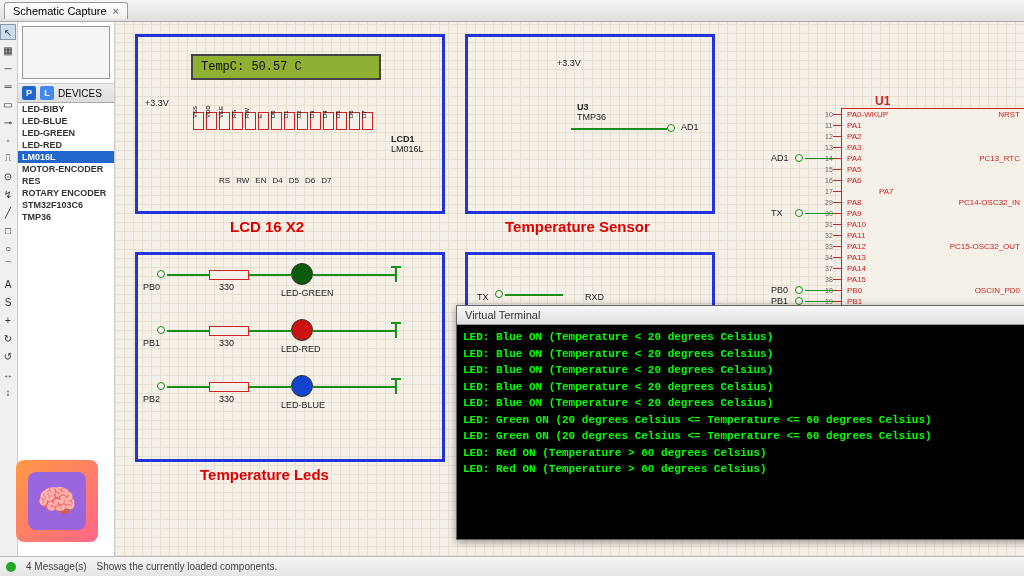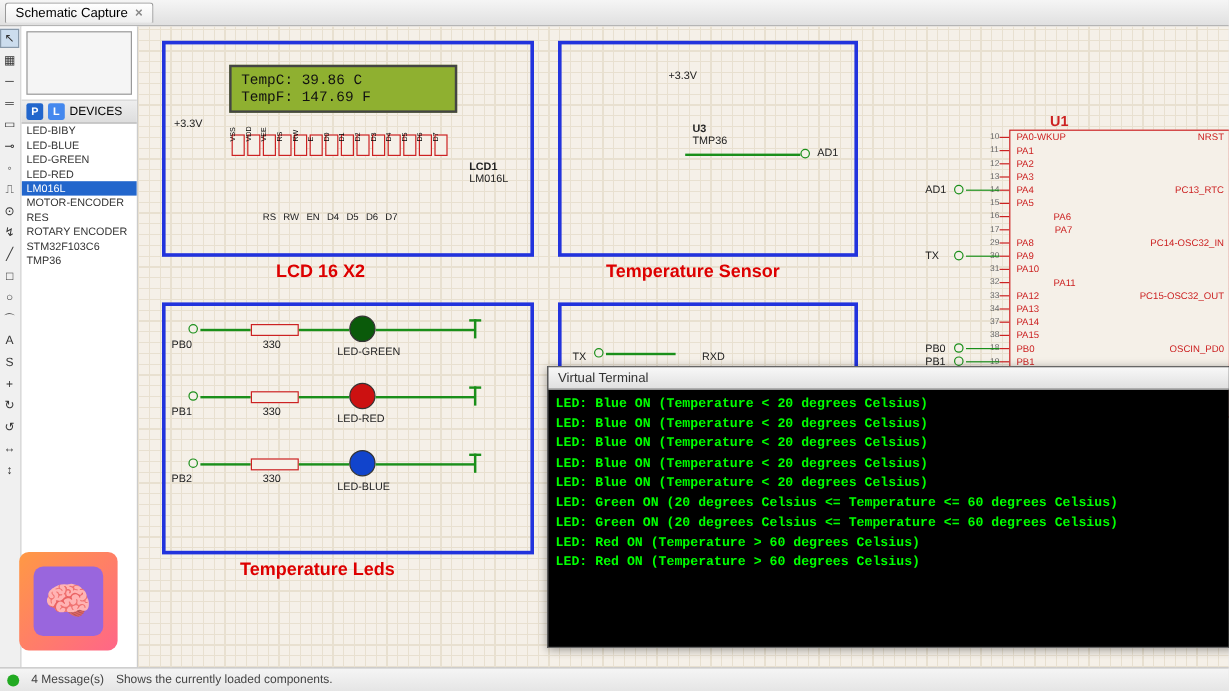--- a/index.html
+++ b/index.html
@@ -13,21 +13,21 @@
 .left-toolbar { width: 18px; background: #f0f0f0; border-right: 1px solid #ccc; display: flex; flex-direction: column; gap: 2px; padding-top: 2px; }
 .tool-icon { width: 16px; height: 16px; display: flex; align-items: center; justify-content: center; font-size: 10px; color: #333; cursor: pointer; }
 .tool-icon.active { background: #cde; border: 1px solid #89a; }
 
 .side-panel { width: 97px; background: #fff; border-right: 1px solid #ccc; display: flex; flex-direction: column; }
 .preview-box { height: 62px; border-bottom: 1px solid #ccc; background: #fff; padding: 4px; }
 .preview-inner { border: 1px solid #999; width: 100%; height: 100%; background: #f5f5f5; }
 .devices-header { background: linear-gradient(#eee, #ddd); border-bottom: 1px solid #aaa; padding: 2px 4px; display: flex; align-items: center; gap: 4px; font-size: 10px; }
 .p-badge { background: #2266cc; color: #fff; width: 14px; height: 14px; border-radius: 2px; display: inline-flex; align-items: center; justify-content: center; font-weight: bold; font-size: 9px; }
 .l-badge { background: #4488ee; color: #fff; width: 14px; height: 14px; border-radius: 2px; display: inline-flex; align-items: center; justify-content: center; font-weight: bold; font-size: 9px; }
-.device-list { flex: 1; overflow: hidden; }
+.device-list { flex: 1; overflow: hidden; font-weight: bold; }
 .device-item { padding: 1px 4px; font-size: 9px; color: #333; cursor: pointer; white-space: nowrap; }
 .device-item.selected { background: #2266cc; color: #fff; }
 
 .canvas { flex: 1; position: relative; background: #f5f0e8; background-image: repeating-linear-gradient(0deg, #e8e0d0 0, #e8e0d0 1px, transparent 1px, transparent 9px), repeating-linear-gradient(90deg, #e8e0d0 0, #e8e0d0 1px, transparent 1px, transparent 9px); }
 
 .schematic-block { position: absolute; border: 3px solid #2233dd; }
 .block-label { position: absolute; color: #d00; font-weight: bold; font-size: 15px; white-space: nowrap; }
 
 .lcd-display { position: absolute; background: #8fb030; border: 2px solid #444; padding: 4px 8px; font-family: 'Courier New', monospace; font-size: 12px; color: #111; }
 .lcd-display .line { white-space: pre; }
@@ -114,22 +114,21 @@
         <div class="device-item">TMP36</div>
       </div>
   </div>
 
   <div class="canvas">
 
     <div class="schematic-block" style="left:20px; top:12px; width:310px; height:180px;"></div>
     <div class="block-label" style="left:115px; top:196px;">LCD 16 X2</div>
 
     <div class="lcd-display" style="left:76px; top:32px; width:190px;">
-      <div class="line">TempC: 39.86 C</div>
-      <div class="line">TempF: 147.69 F</div>
+      <div class="line">TempC: 50.57 C</div>
     </div>
     <div class="component-label" style="left:276px; top:112px; font-weight:bold;">LCD1</div>
     <div class="component-label" style="left:276px; top:122px;">LM016L</div>
     <div class="component-label" style="left:30px; top:76px;">+3.3V</div>
 
     <div id="lcd-pins" style="position:absolute; left:78px; top:90px; display:flex; gap:2px;">
         <div style="width: 11px; height: 18px; border: 1px solid rgb(204, 34, 34); background: rgb(245, 240, 232); position: relative;">
           <div style="position: absolute; top: 2px; left: 1px; font-size: 6px; transform: rotate(-90deg); transform-origin: left center; white-space: nowrap;">VSS</div>
         </div>
         <div style="width: 11px; height: 18px; border: 1px solid rgb(204, 34, 34); background: rgb(245, 240, 232); position: relative;">
@@ -252,36 +251,36 @@
      <div class="wire" style="left:718px;top:125px;width:8px;height:1px;background:#c22;"></div>
      <div class="pin-name" style="left:732px;top:121px;">PA3</div>
         <div class="pin-num" style="left:710px;top:133px;">14</div>
      <div class="wire" style="left:718px;top:136px;width:8px;height:1px;background:#c22;"></div>
      <div class="pin-name" style="left:732px;top:132px;">PA4</div>
         <div class="pin-num" style="left:710px;top:144px;">15</div>
      <div class="wire" style="left:718px;top:147px;width:8px;height:1px;background:#c22;"></div>
      <div class="pin-name" style="left:732px;top:143px;">PA5</div>
         <div class="pin-num" style="left:710px;top:155px;">16</div>
      <div class="wire" style="left:718px;top:158px;width:8px;height:1px;background:#c22;"></div>
-     <div class="pin-name" style="left:763px;top:154px;">PA6</div>
+     <div class="pin-name" style="left:732px;top:154px;">PA6</div>
         <div class="pin-num" style="left:710px;top:166px;">17</div>
      <div class="wire" style="left:718px;top:169px;width:8px;height:1px;background:#c22;"></div>
      <div class="pin-name" style="left:732px;top:165px;padding-left:32px;">PA7</div>
         <div class="pin-num" style="left:710px;top:177px;">29</div>
      <div class="wire" style="left:718px;top:180px;width:8px;height:1px;background:#c22;"></div>
      <div class="pin-name" style="left:732px;top:176px;">PA8</div>
         <div class="pin-num" style="left:710px;top:188px;">30</div>
      <div class="wire" style="left:718px;top:191px;width:8px;height:1px;background:#c22;"></div>
      <div class="pin-name" style="left:732px;top:187px;">PA9</div>
         <div class="pin-num" style="left:710px;top:199px;">31</div>
      <div class="wire" style="left:718px;top:202px;width:8px;height:1px;background:#c22;"></div>
      <div class="pin-name" style="left:732px;top:198px;">PA10</div>
         <div class="pin-num" style="left:710px;top:210px;">32</div>
      <div class="wire" style="left:718px;top:213px;width:8px;height:1px;background:#c22;"></div>
-     <div class="pin-name" style="left:763px;top:209px;">PA11</div>
+     <div class="pin-name" style="left:732px;top:209px;">PA11</div>
         <div class="pin-num" style="left:710px;top:221px;">33</div>
      <div class="wire" style="left:718px;top:224px;width:8px;height:1px;background:#c22;"></div>
      <div class="pin-name" style="left:732px;top:220px;">PA12</div>
         <div class="pin-num" style="left:710px;top:232px;">34</div>
      <div class="wire" style="left:718px;top:235px;width:8px;height:1px;background:#c22;"></div>
      <div class="pin-name" style="left:732px;top:231px;">PA13</div>
         <div class="pin-num" style="left:710px;top:243px;">37</div>
      <div class="wire" style="left:718px;top:246px;width:8px;height:1px;background:#c22;"></div>
      <div class="pin-name" style="left:732px;top:242px;">PA14</div>
         <div class="pin-num" style="left:710px;top:254px;">38</div>

